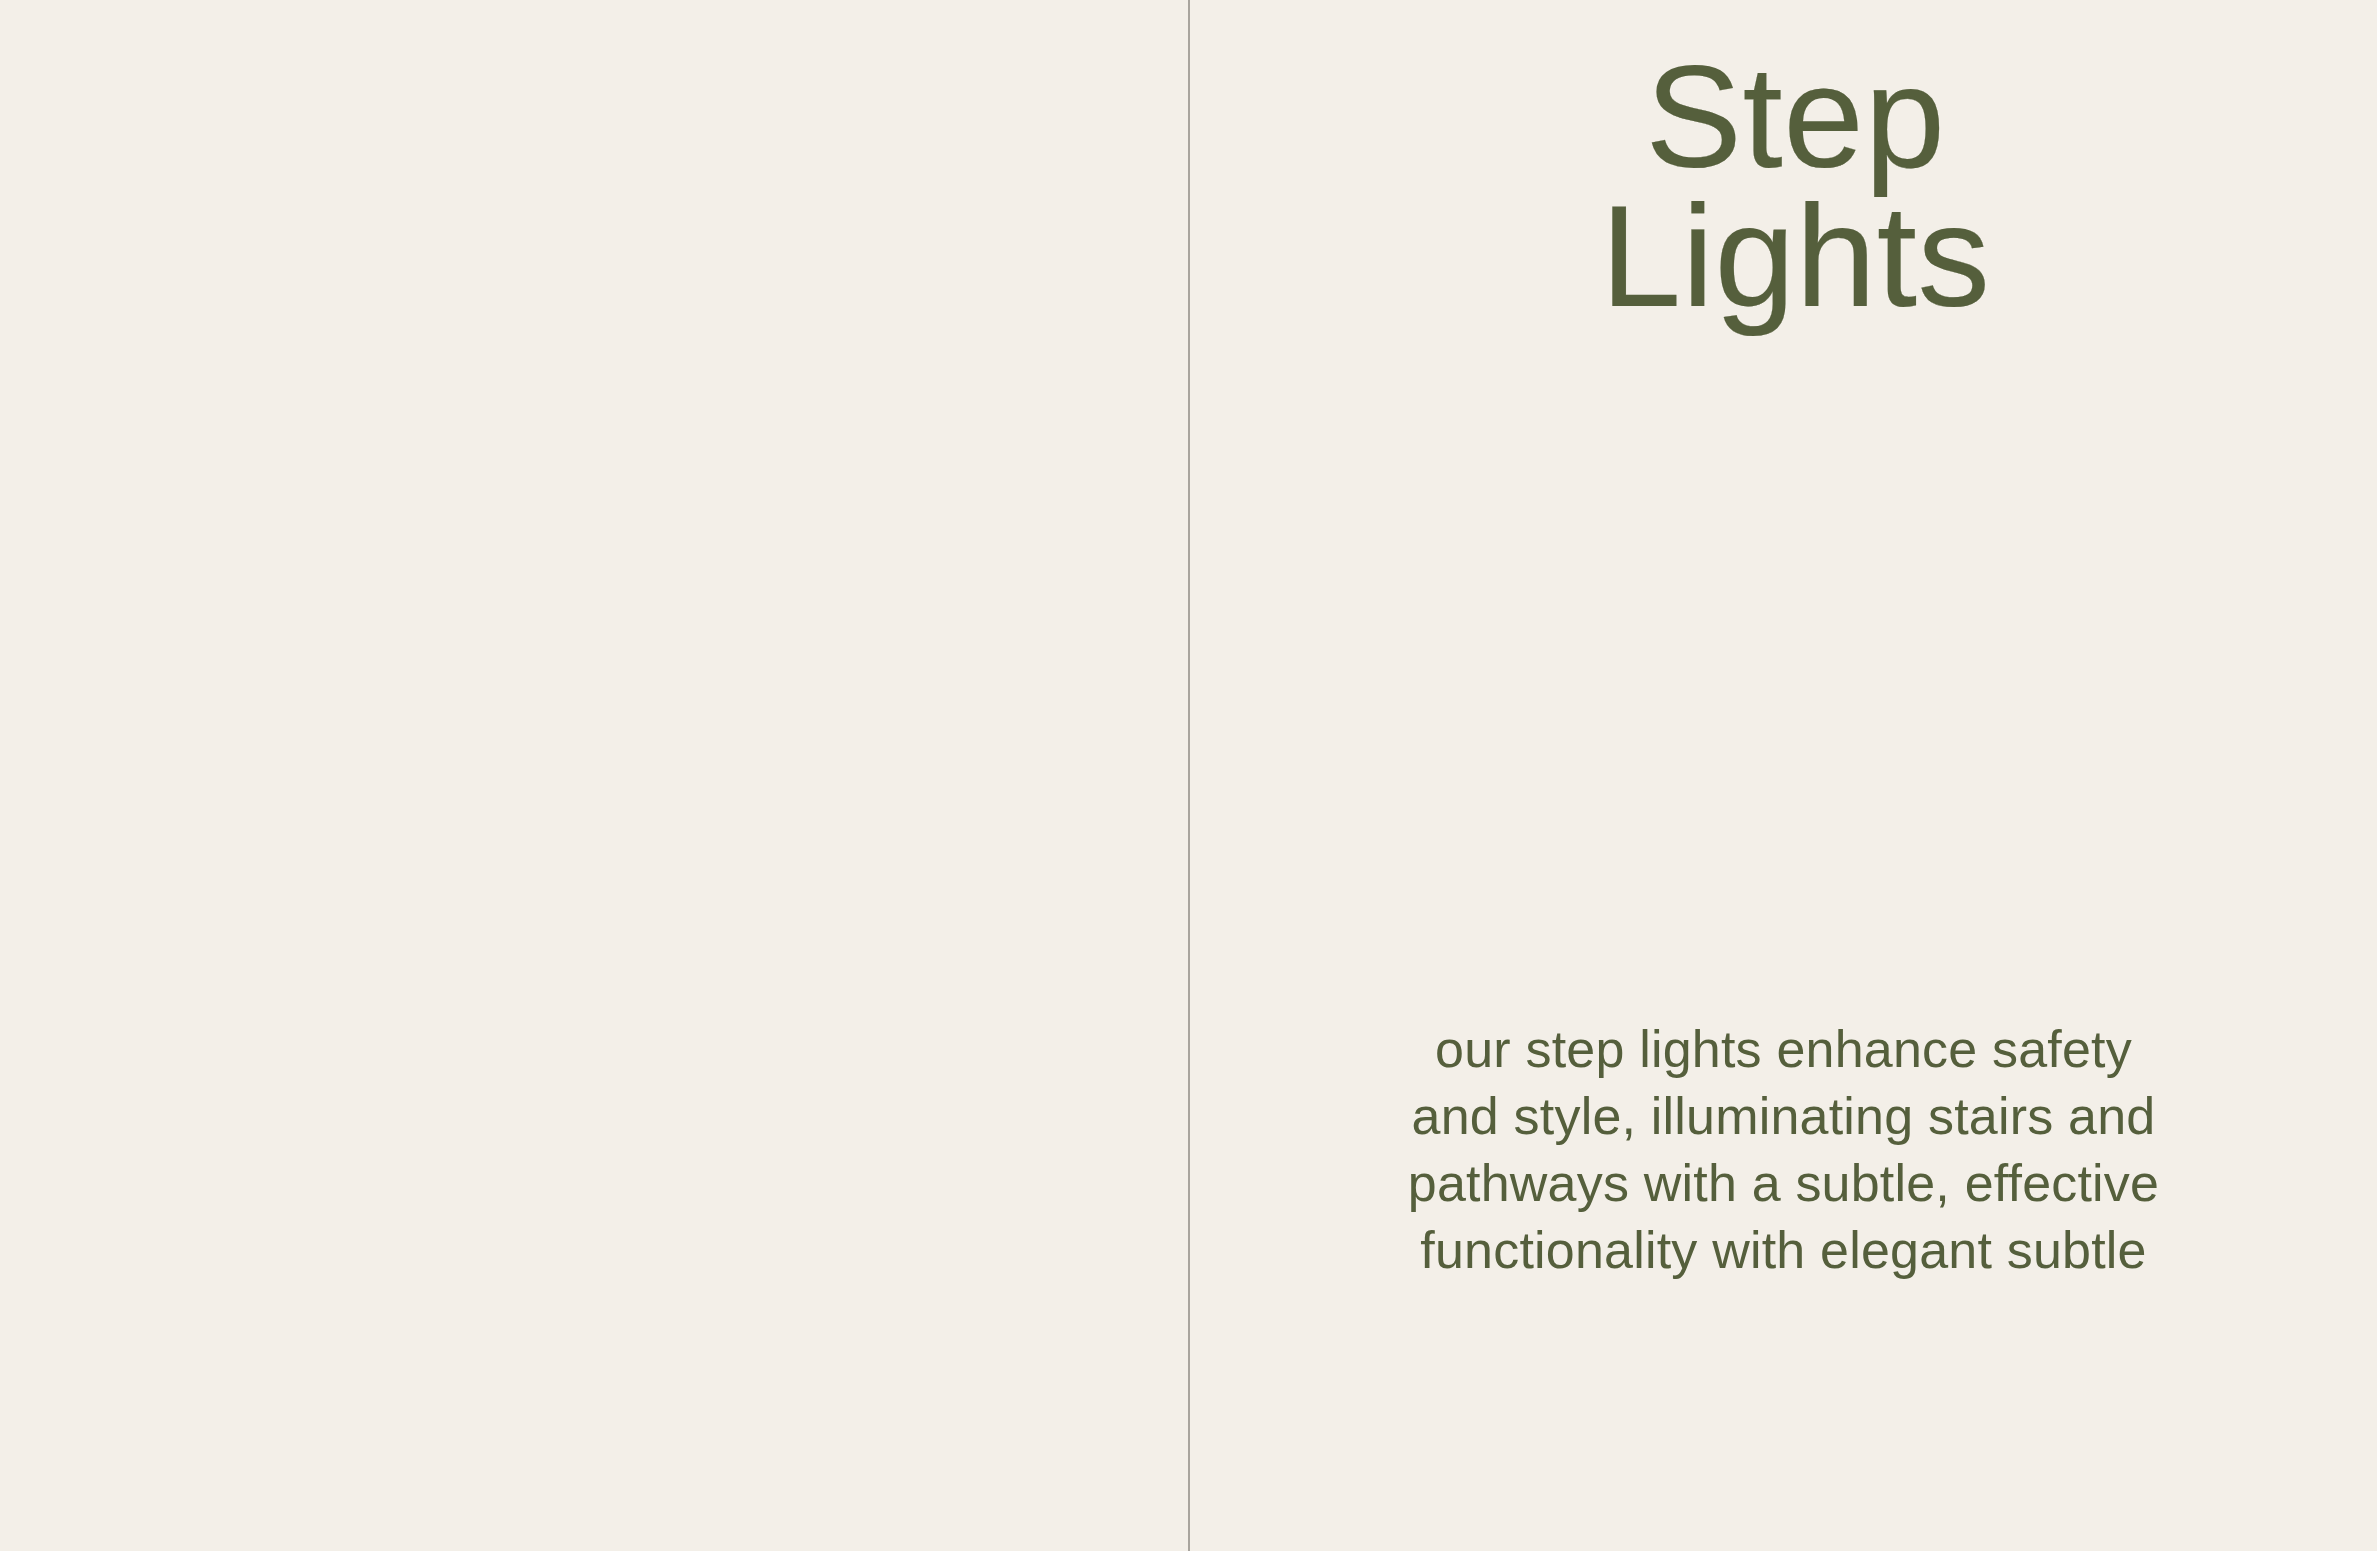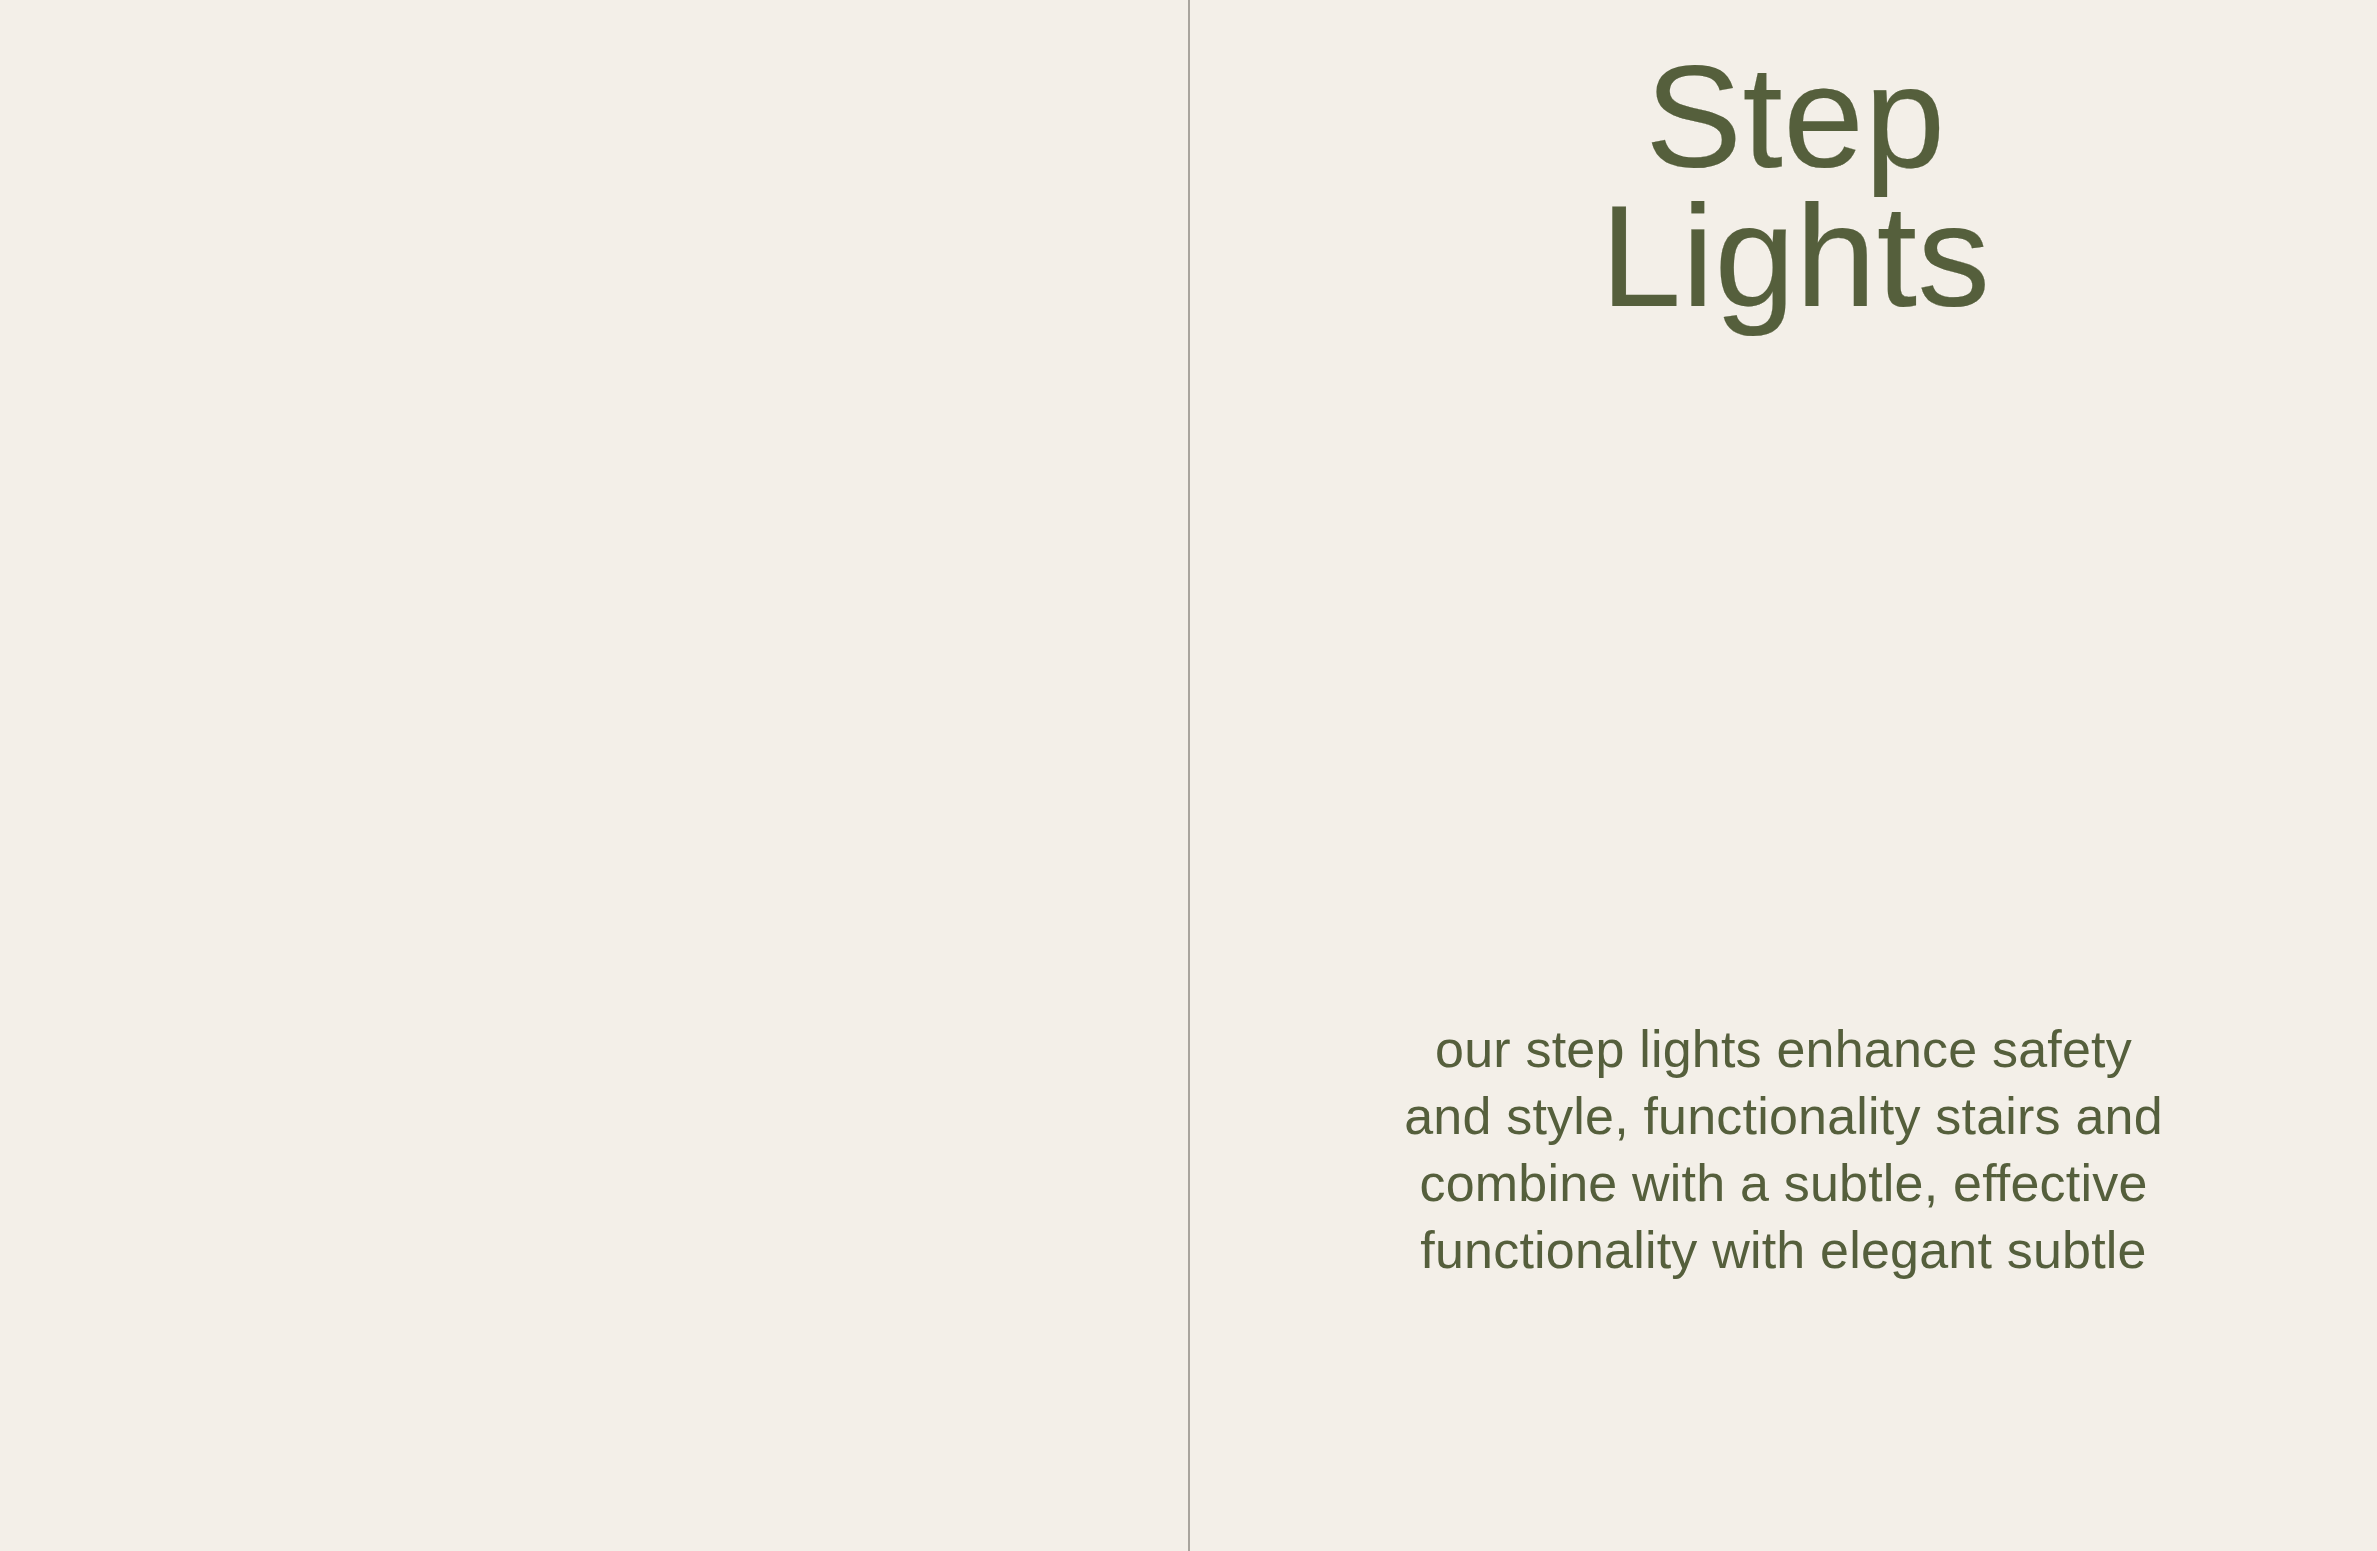--- a/index.html
+++ b/index.html
@@ -121,20 +121,20 @@
 
   <div id="right-panel">
 
     <div id="title-block">
       <span class="title-line line-1">Step</span>
       <span class="title-line line-2">Lights</span>
     </div>
 
     <div id="body-block">
       <span class="body-line">our step lights enhance safety</span>
-      <span class="body-line">and style, functionality stairs and</span>
-      <span class="body-line">combine with a subtle, effective</span>
+      <span class="body-line">and style, illuminating stairs and</span>
+      <span class="body-line">pathways with a subtle, effective</span>
       <span class="body-line">functionality with elegant subtle</span>
     </div>
 
   </div>
 </div>
 
 
 </body></html>

